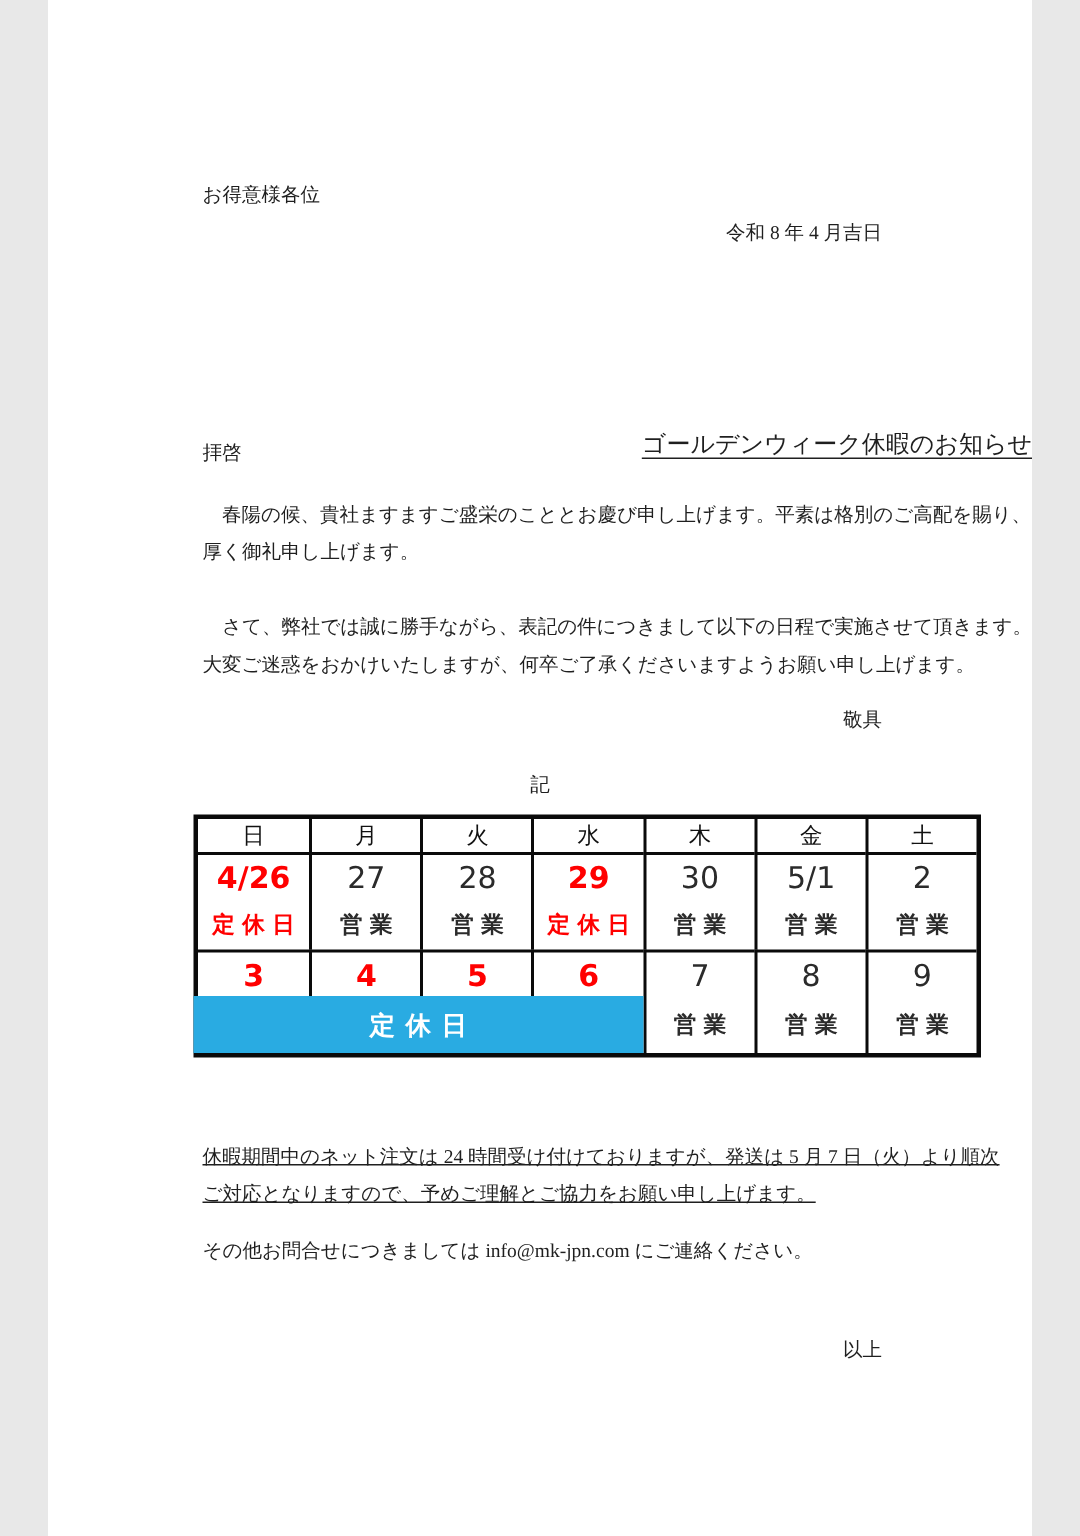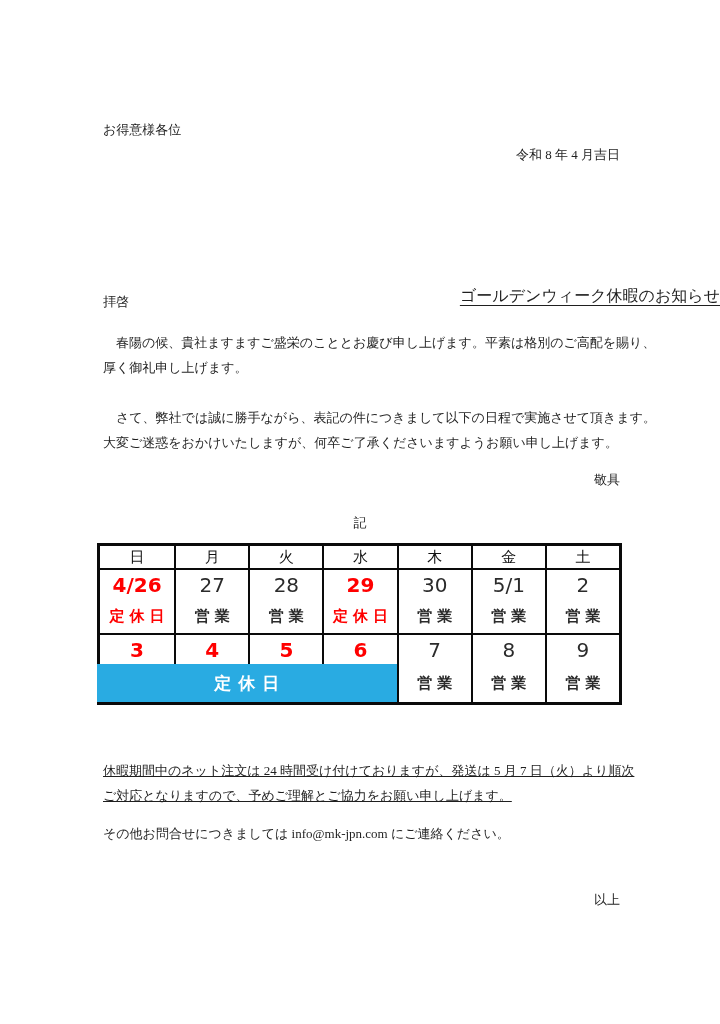--- a/index.html
+++ b/index.html
@@ -1,18 +1,18 @@
 <!DOCTYPE html>
 <html style="--red: #FF0000; --blue: #29ABE2; --dark: #2B2B2B;"><head>
 <meta charset="utf-8">
 <style>
   html,body{margin:0;padding:0;background:#e8e8e8;}
   .page{
     position:relative;
-    width:720px;height:1024px;
+    width:656px;height:1024px;
     margin:0 auto;
     background:#ffffff;
     font-family:"Liberation Serif","DejaVu Serif",serif;
     color:#1f1f1f;
     overflow:hidden;
   }
   .line{white-space:nowrap;}
   .recipient{position:absolute;left:103px;top:121px;font-size:13px;}
   .sender{position:absolute;right:100px;top:141px;text-align:right;font-size:13px;line-height:28px;}
   .doc-title{position:absolute;left:0;right:0;top:254px;text-align:right;font-size:16px;margin-top:32px;}

